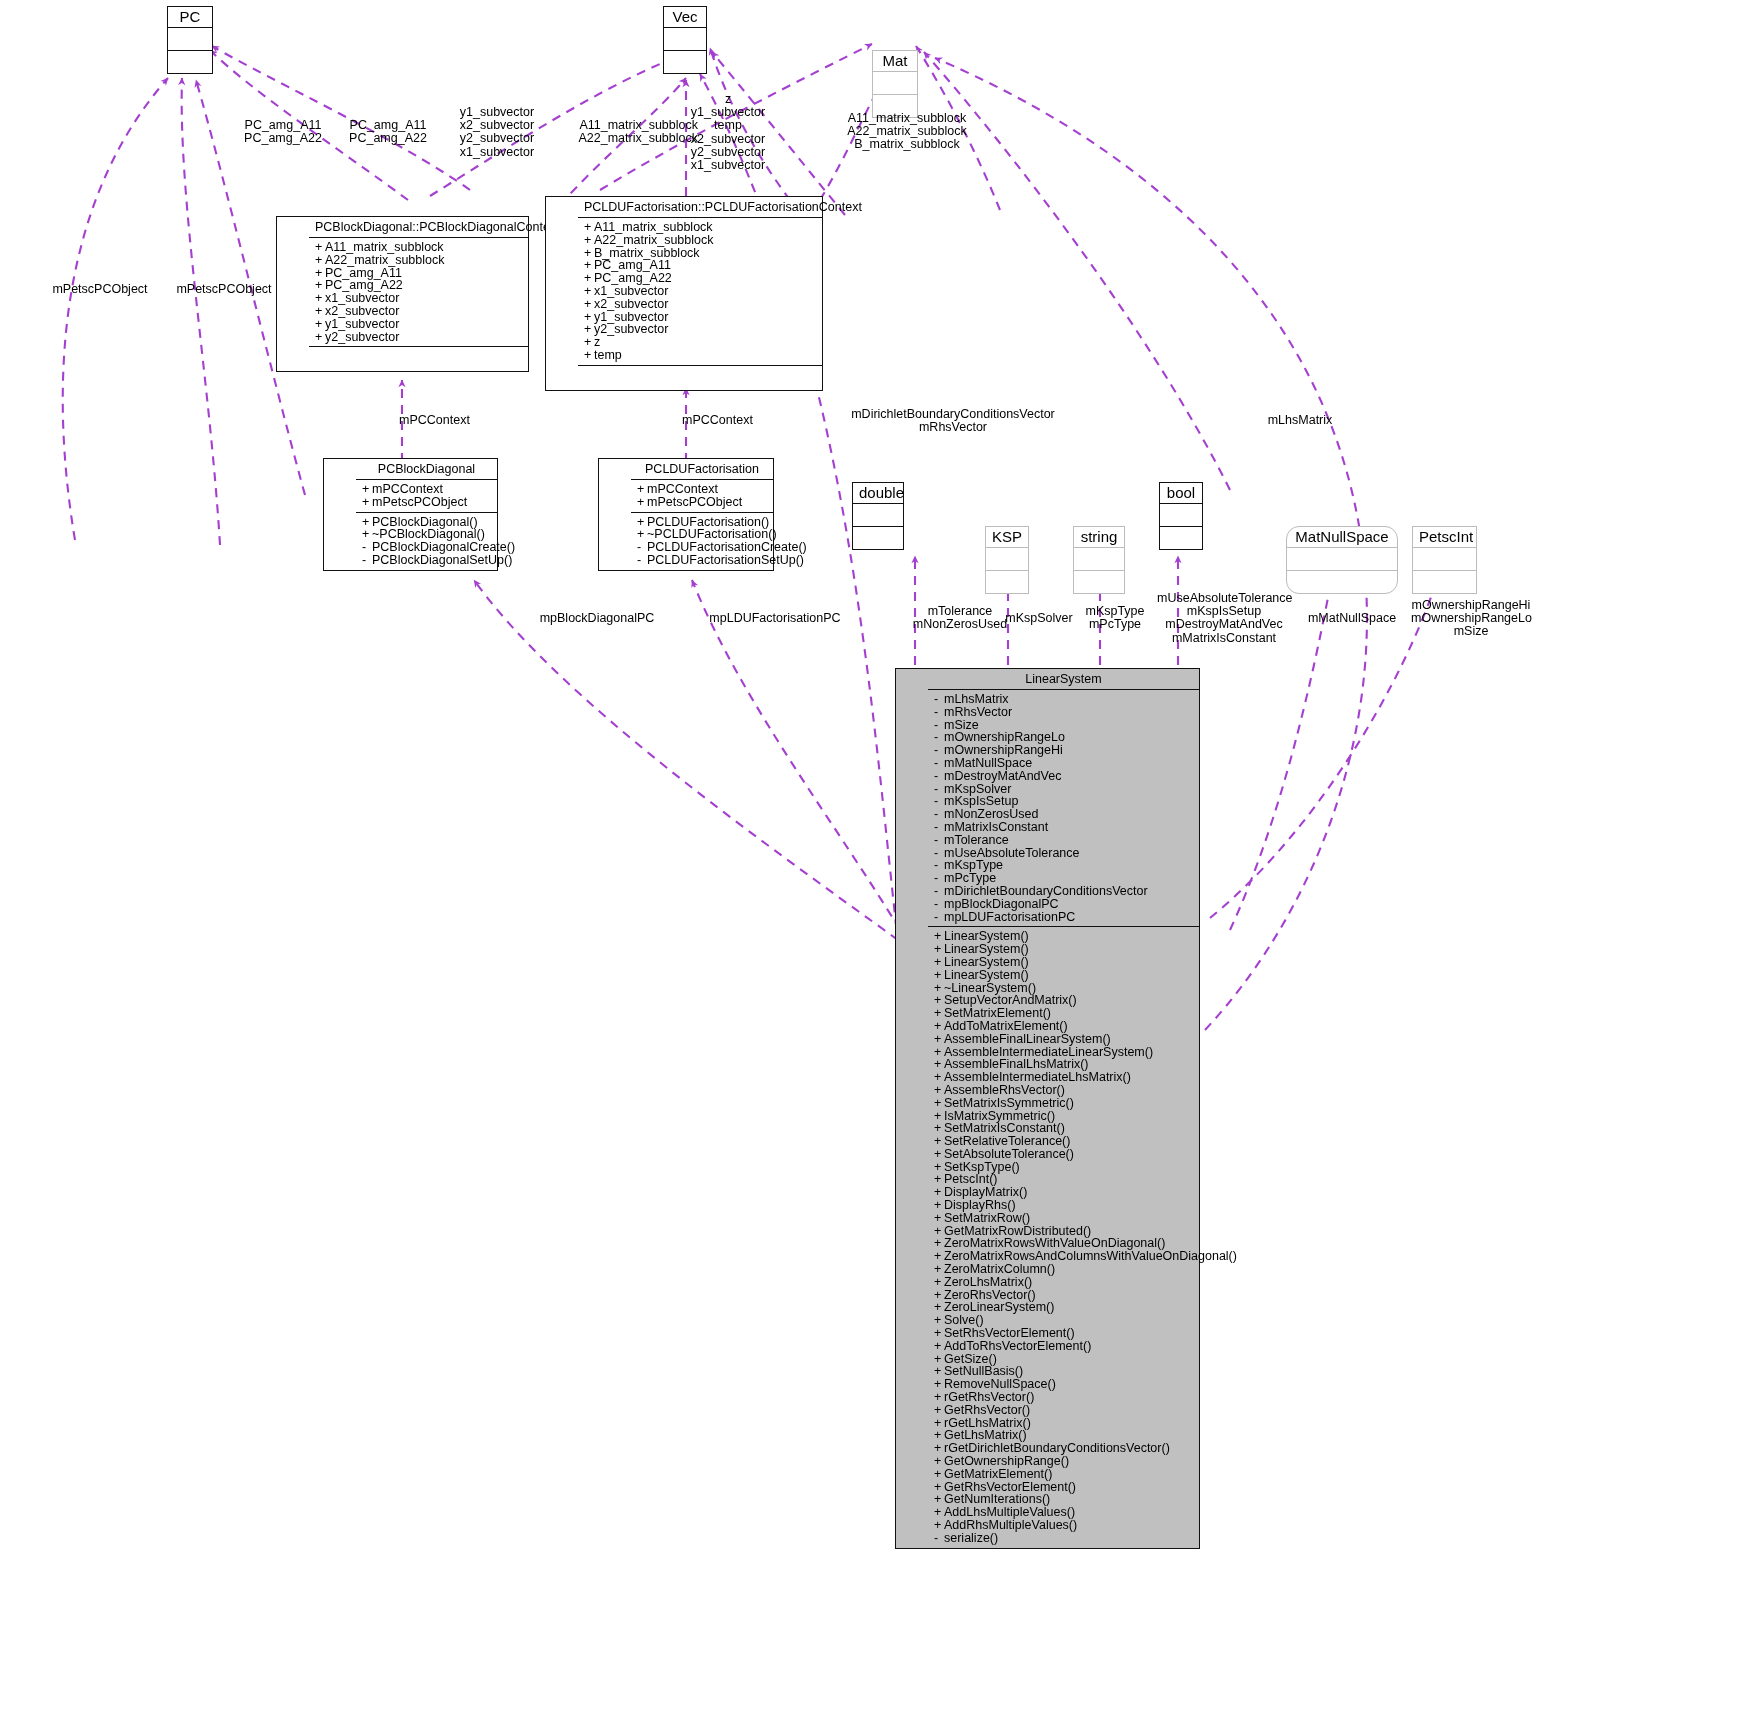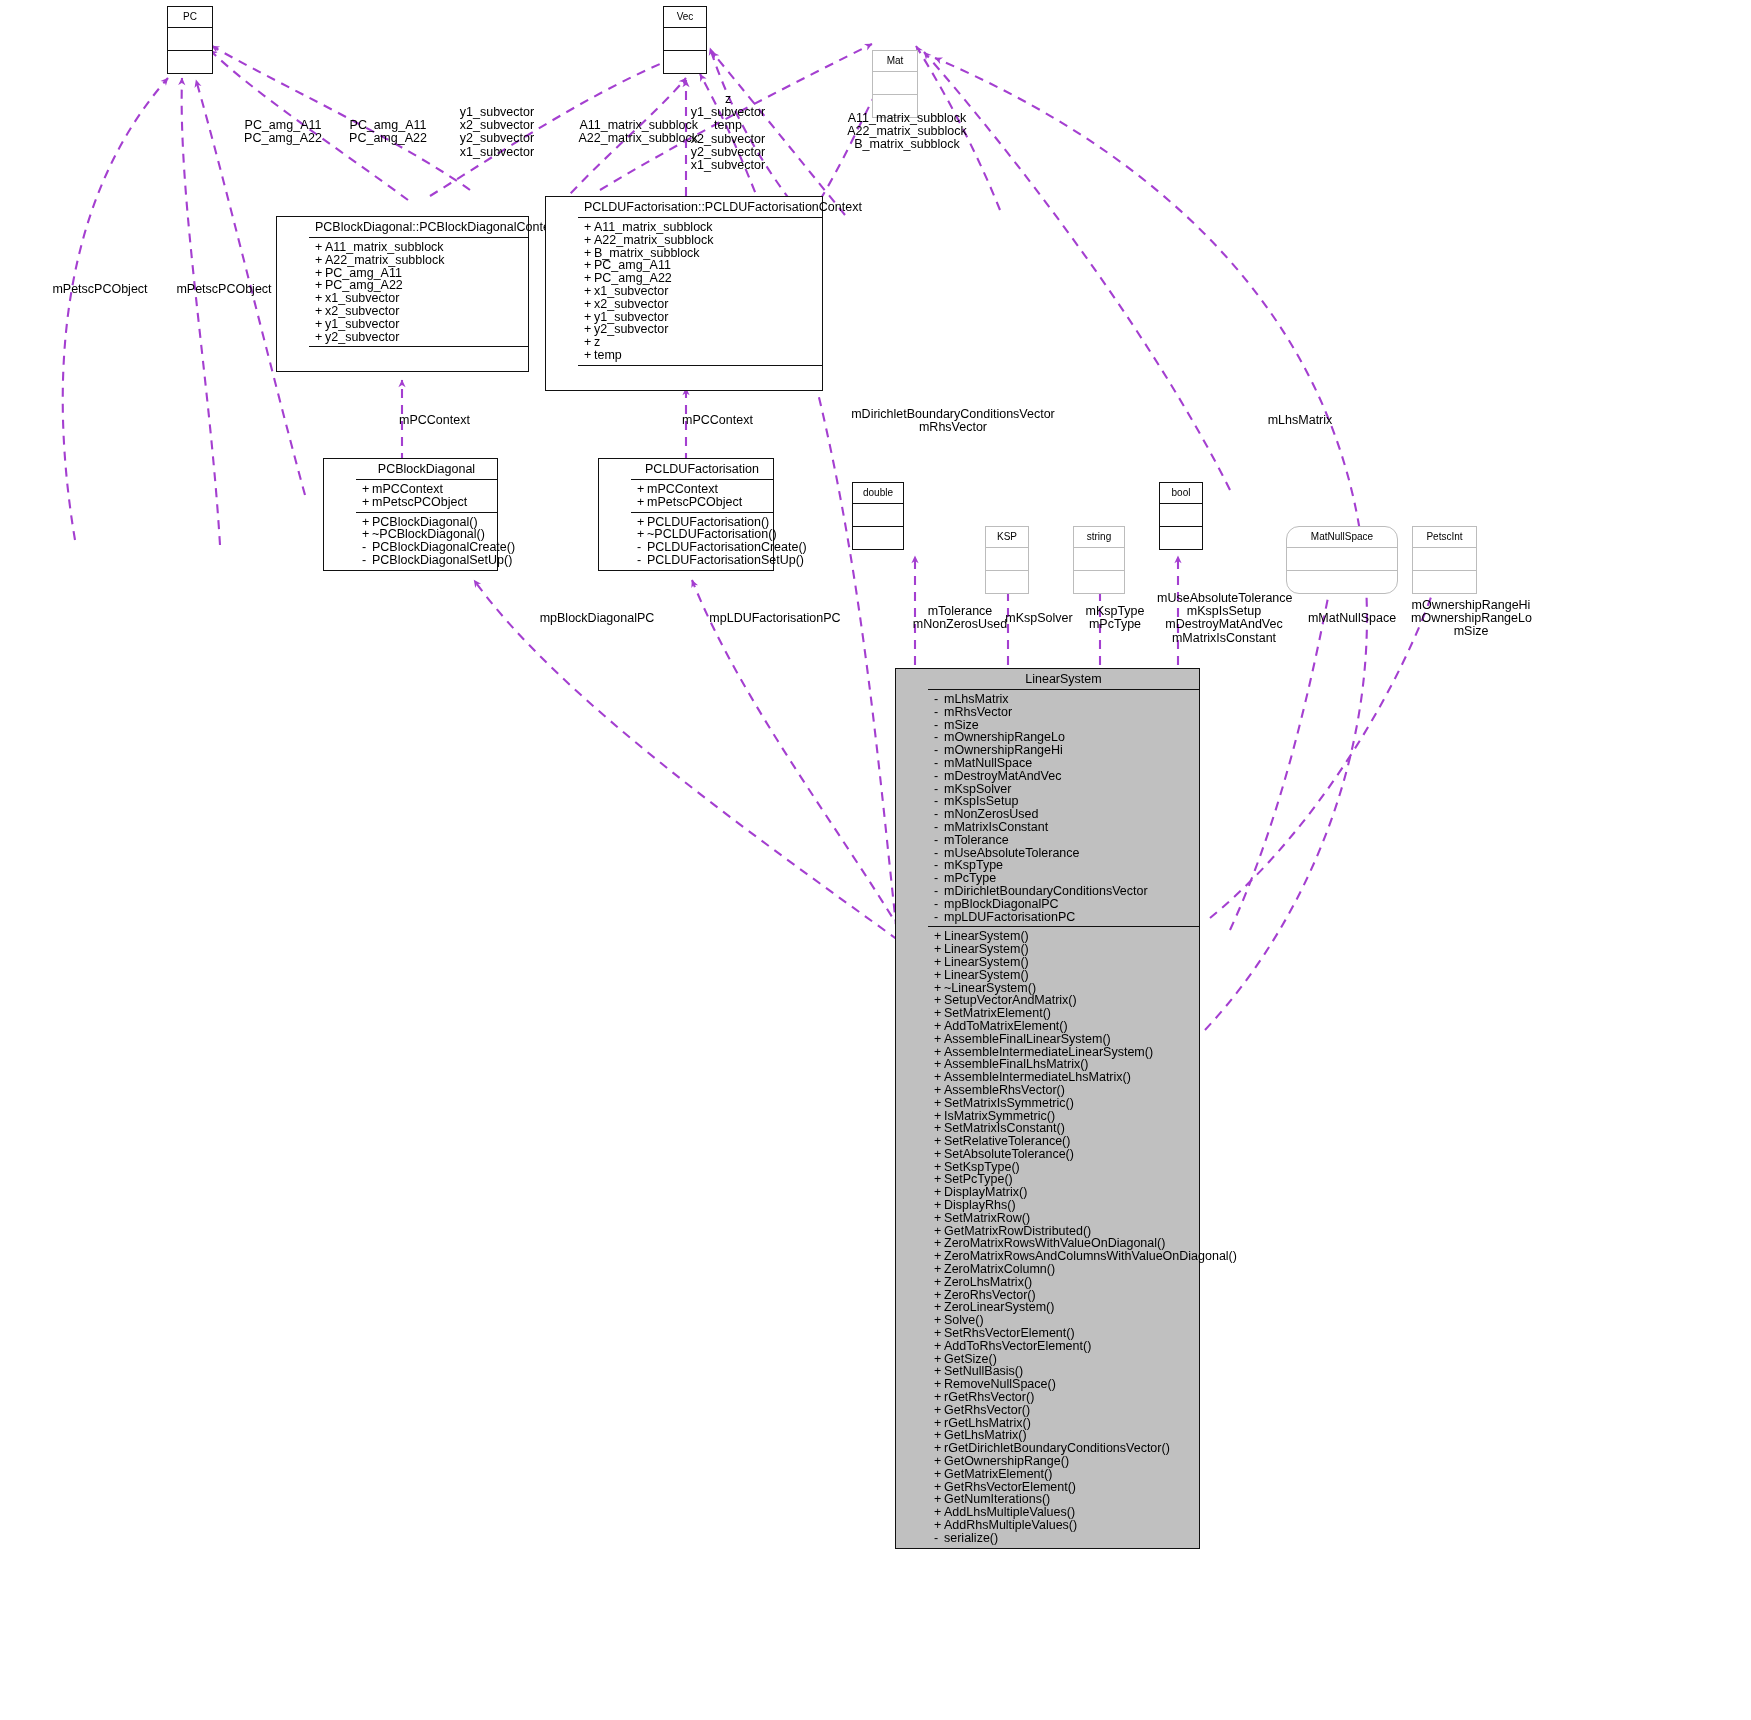--- a/index.html
+++ b/index.html
@@ -7,21 +7,21 @@
     width:1751px;height:1720px;position:relative;overflow:hidden;
     font-family:"Liberation Sans",sans-serif;
     -webkit-font-smoothing:antialiased;
   }
   #canvas{position:absolute;left:0;top:0;width:1751px;height:1720px;}
   svg.edges{position:absolute;left:0;top:0;width:1751px;height:1720px;pointer-events:none;}
 
   
   .node{position:absolute;box-sizing:border-box;background:#ffffff;}
   .node .title{
-    text-align:center;font-size:10px;color:#000;
+    text-align:center;font-size:15px;color:#000;
     padding:3px 6px;white-space:nowrap;line-height:14px;
   }
   .node .compart{padding:3px 6px;}
   .node .row{font-size:12.5px;color:#000;line-height:12.8px;white-space:nowrap;}
   .node .row .vis{display:inline-block;width:10px;}
 
   
   .node.plain{border:1px solid #bcbcbc;margin-top:44px;}
   .node.plain .title{border-bottom:1px solid #bcbcbc;}
   .node.plain .mid{border-bottom:1px solid #bcbcbc;height:22px;}
@@ -248,21 +248,21 @@
         <div class="row"><span class="vis">+</span><span>AssembleIntermediateLinearSystem()</span></div>
         <div class="row"><span class="vis">+</span><span>AssembleFinalLhsMatrix()</span></div>
         <div class="row"><span class="vis">+</span><span>AssembleIntermediateLhsMatrix()</span></div>
         <div class="row"><span class="vis">+</span><span>AssembleRhsVector()</span></div>
         <div class="row"><span class="vis">+</span><span>SetMatrixIsSymmetric()</span></div>
         <div class="row"><span class="vis">+</span><span>IsMatrixSymmetric()</span></div>
         <div class="row"><span class="vis">+</span><span>SetMatrixIsConstant()</span></div>
         <div class="row"><span class="vis">+</span><span>SetRelativeTolerance()</span></div>
         <div class="row"><span class="vis">+</span><span>SetAbsoluteTolerance()</span></div>
         <div class="row"><span class="vis">+</span><span>SetKspType()</span></div>
-        <div class="row"><span class="vis">+</span><span>SetPcType()</span></div>
+        <div class="row"><span class="vis">+</span><span>PetscInt()</span></div>
         <div class="row"><span class="vis">+</span><span>DisplayMatrix()</span></div>
         <div class="row"><span class="vis">+</span><span>DisplayRhs()</span></div>
         <div class="row"><span class="vis">+</span><span>SetMatrixRow()</span></div>
         <div class="row"><span class="vis">+</span><span>GetMatrixRowDistributed()</span></div>
         <div class="row"><span class="vis">+</span><span>ZeroMatrixRowsWithValueOnDiagonal()</span></div>
         <div class="row"><span class="vis">+</span><span>ZeroMatrixRowsAndColumnsWithValueOnDiagonal()</span></div>
         <div class="row"><span class="vis">+</span><span>ZeroMatrixColumn()</span></div>
         <div class="row"><span class="vis">+</span><span>ZeroLhsMatrix()</span></div>
         <div class="row"><span class="vis">+</span><span>ZeroRhsVector()</span></div>
         <div class="row"><span class="vis">+</span><span>ZeroLinearSystem()</span></div>

